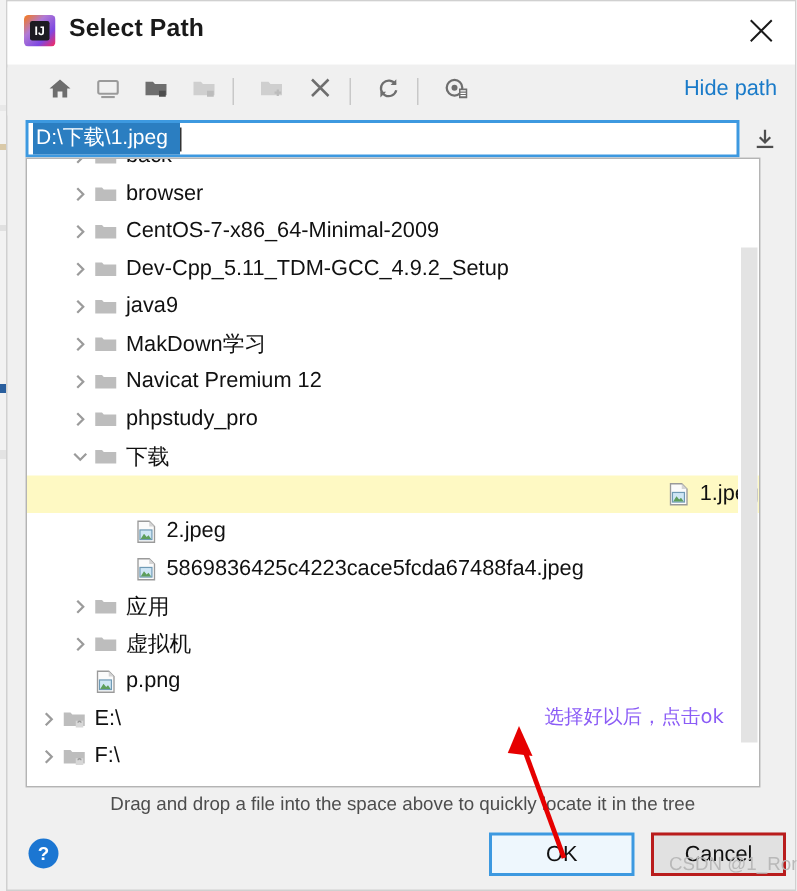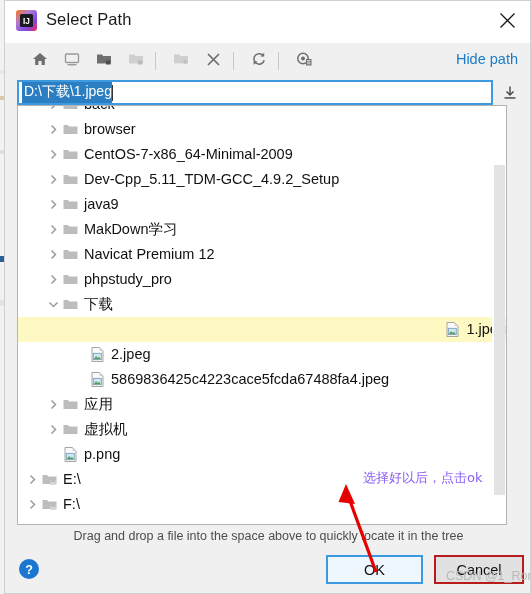--- a/index.html
+++ b/index.html
@@ -56,20 +56,21 @@
     position: absolute;
     left: 11px; top: 9px;
     width: 21px; height: 21px;
   }
   #title-text {
     position: absolute;
     left: 41px; top: 9px;
     font-size: 16.5px;
     color: #1a1a1a;
     letter-spacing: .1px;
+    font-weight: bold;
   }
   #close-button {
     position: absolute;
     right: 0; top: 0;
     width: 46px; height: 38px;
     display: flex; align-items: center; justify-content: center;
     cursor: pointer;
   }
   #close-button svg { display:block; }
 
@@ -116,21 +117,21 @@
     background: #ffffff;
     box-sizing: border-box;
     display: flex;
     align-items: center;
     cursor: text;
   }
   #path-input-value {
     font-size: 14px;
     color: #ffffff;
     background: #2b7ec1;
-    padding: 1px 0 2px 2px;
+    padding: 1px 8px 2px 2px;
     margin-left: 3px;
     white-space: nowrap;
     text-align: right;
   }
   #path-caret {
     width: 1px;
     height: 16px;
     background: #333;
     margin-left: 0px;
   }

